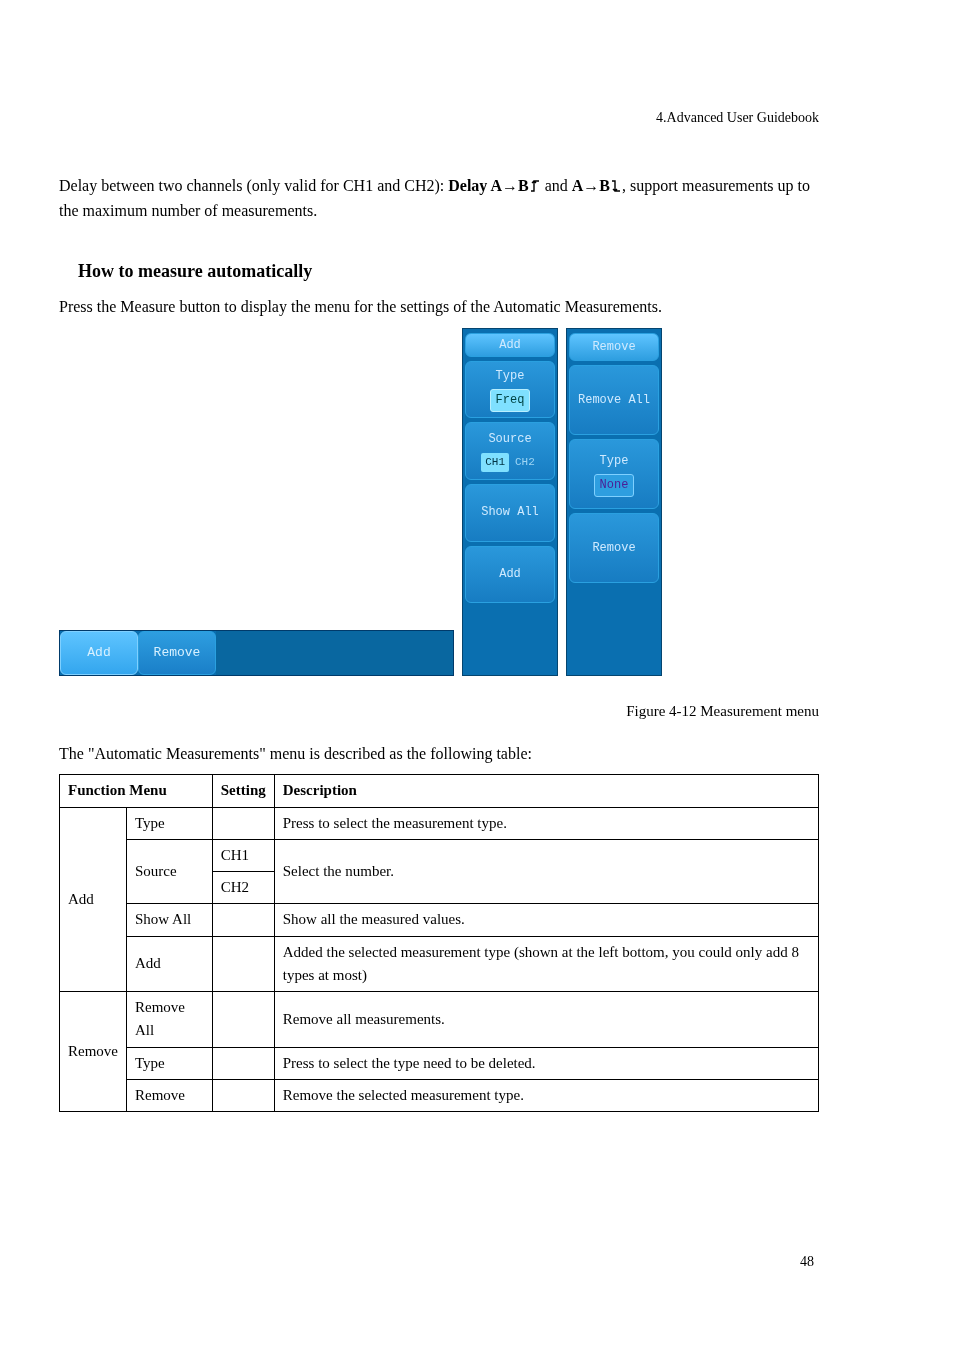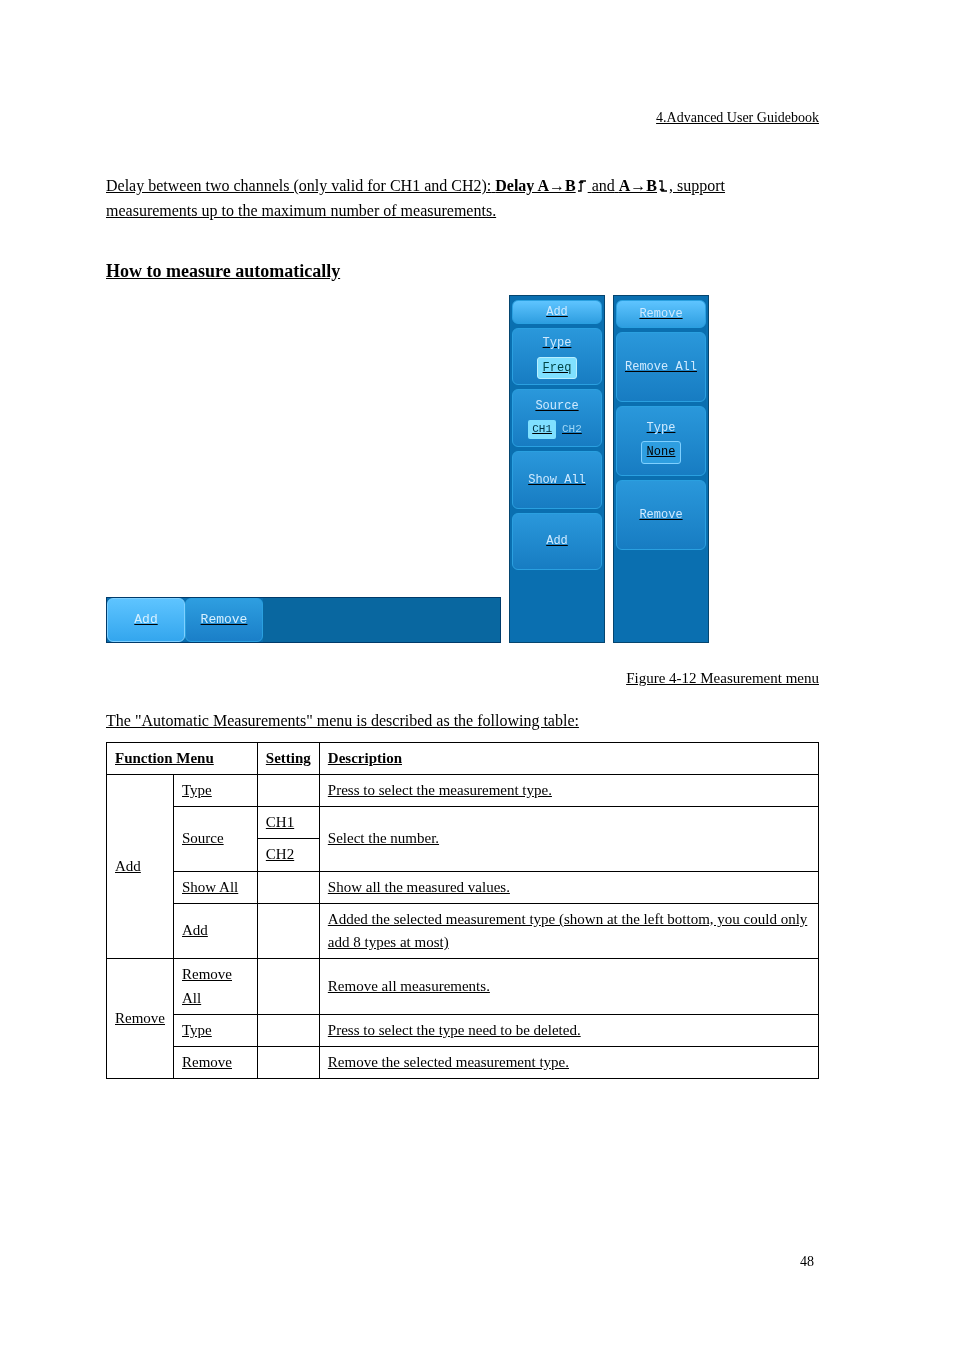--- a/index.html
+++ b/index.html
@@ -6,22 +6,21 @@
   body {
     width: 954px;
     height: 1350px;
     background: #fff;
     font-family: "Times New Roman", Times, serif;
     color: #000;
     position: relative;
     font-size: 16px;
   }
   .page {
-    padding: 110px 135px 0 106px;
-    text-decoration: underline;
+    padding: 110px 135px 0 59px;
   }
   .header {
     text-align: right;
     font-size: 14px;
     color: #000;
     margin-bottom: 48px;
   }
   .body-text {
     font-size: 16px;
     line-height: 1.55;
@@ -29,20 +28,21 @@
   .bold { font-weight: bold; }
   .note {
     margin-top: 18px;
     margin-bottom: 18px;
   }
   .heading3 {
     font-weight: bold;
     font-size: 18px;
     margin-top: 34px;
     margin-bottom: 10px;
+    margin-left: 19px;
   }
   .panels-row {
     display: flex;
     align-items: flex-end;
     gap: 8px;
     margin: 8px 0 24px 0;
   }
   
   .hmenu {
     display: flex;
@@ -90,21 +90,21 @@
   }
   .vmenu .vbtn.head {
     height:28px; flex-direction:row;
     background: linear-gradient(#5ec4ff,#2e9ee0);
   }
   .vmenu .pill {
     padding:1px 5px;
     border:1px solid #7fd0ff;
     background:#2e9ee0;
     border-radius:3px;
-    color:#000000;
+    color:#4c1d95;
   }
   .vmenu .pill.sel { background:#7fe0ff; color:#044; border-color:#b8efff;}
   .vmenu .seg { display:flex; gap:2px;}
   .vmenu .seg span{
     font-size:11px; padding:1px 4px; border-radius:2px;
   }
   .vmenu .seg .sel{ background:#7fe0ff; color:#034; }
   .vmenu .seg .uns{ color:#9fd6f5; }
   .vmenu .spacer-v { flex:1; min-height:68px; background:#0a6fb0;}
   .figcap { font-size:15px;  margin: 0 0 18px 0; text-align: right;}
@@ -145,20 +145,21 @@
           </svg></span>
       <span>and</span>
       <span class="bold"><span>A→B</span><svg class="icon-fall" viewBox="0 0 12 14">
             <path d="M2 2 H5 V12 H10 M5 12 L3 10 M5 12 L7 10" fill="none" stroke="#000" stroke-width="1.4"></path>
           </svg></span><span>, support measurements up to the maximum number of measurements.</span>
     </p>
 
 
     <div class="heading3">How to measure automatically</div>
 
+    <p>Press the Measure button to display the menu for the settings of the Automatic Measurements.</p>
 
     <div class="panels-row">
 
       <div class="hmenu">
         <div class="btn active">Add</div>
         <div class="btn">Remove</div>
         <div class="spacer"></div>
       </div>
 
       <div class="vmenu" style="height:348px">

